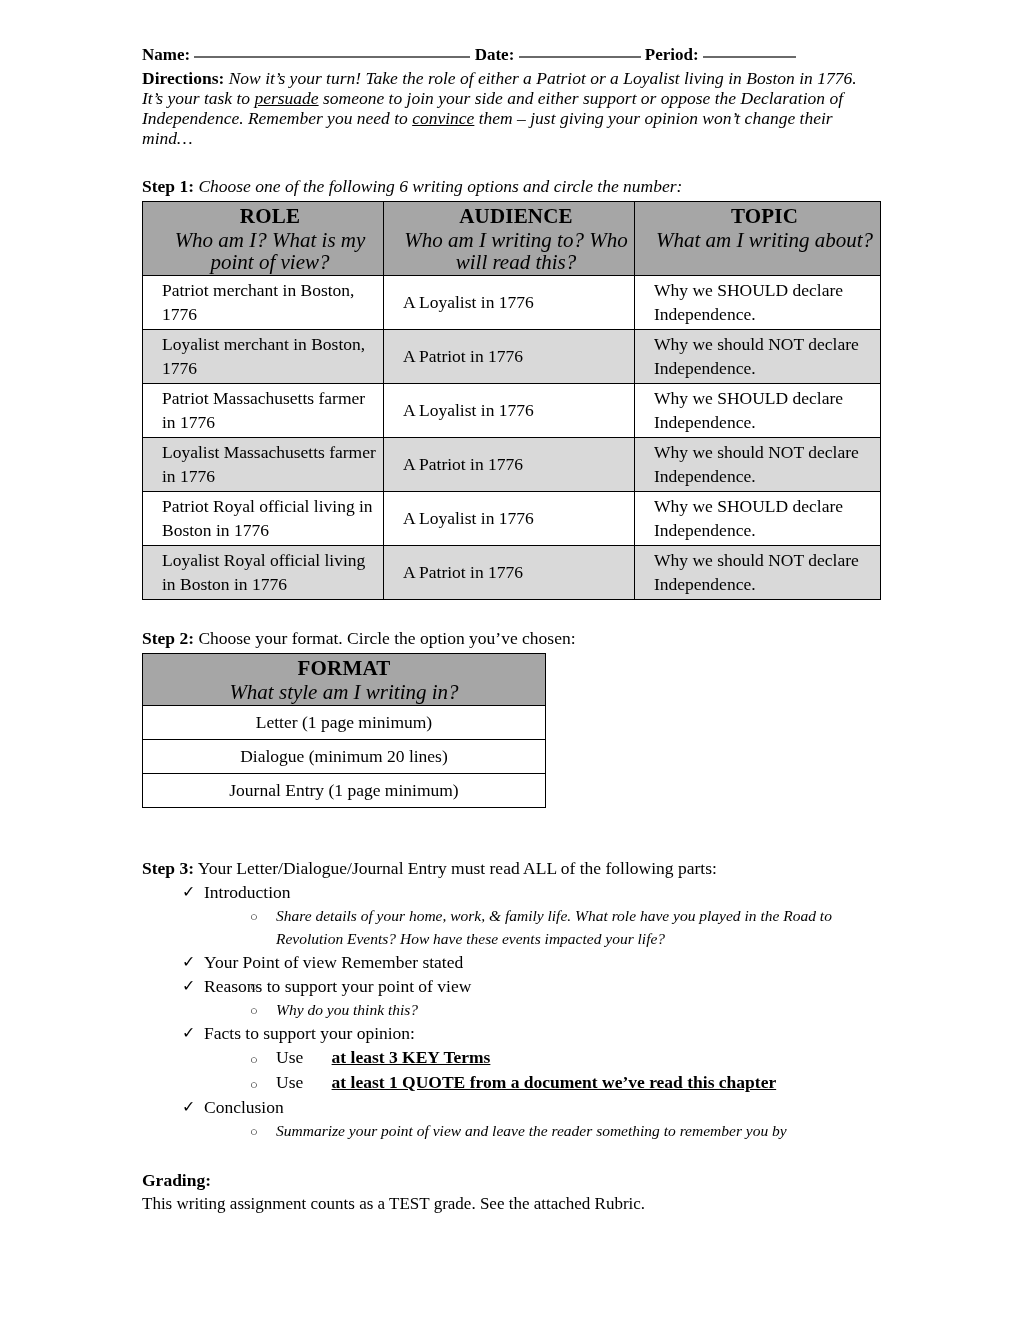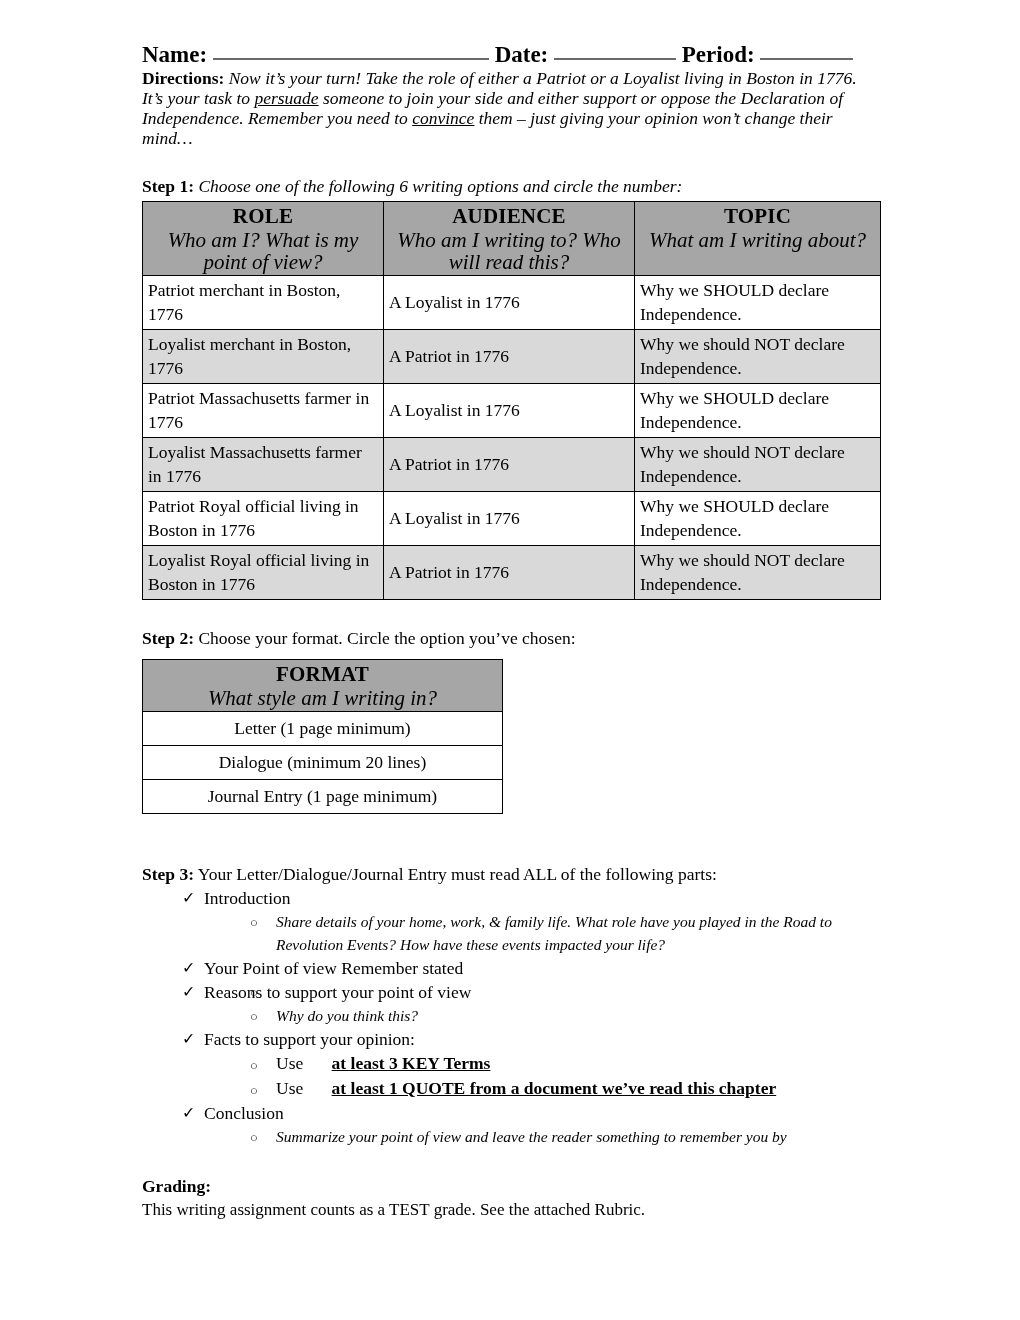--- a/index.html
+++ b/index.html
@@ -17,21 +17,21 @@
   }
   .page {
     position: absolute;
     left: 142px;
     top: 44px;
     width: 738px;
   }
 
   
   .hdr-line {
-    font-size: 23px;
+    font-size: 17px;
     line-height: 22px;
     white-space: nowrap;
     margin-bottom: 2px;
   }
   .lbl-bold {
     font-weight: bold;
     font-family: "Liberation Serif", serif;
   }
   .blank {
     display: inline-block;
@@ -64,21 +64,21 @@
 
   
   table.raft {
     border-collapse: collapse;
     width: 738px;
     table-layout: fixed;
     margin-top: 3px;
   }
   table.raft td, table.raft th {
     border: 1.6px solid #000000;
-    padding: 2px 5px 3px 5px;
+    padding: 2px 5px 3px 19px;
     font-size: 17.5px;
     line-height: 24px;
     vertical-align: middle;
     text-align: left;
   }
   table.raft thead td {
     background: #a6a6a6;
     text-align: center;
     padding-top: 1px;
     padding-bottom: 2px;
@@ -98,23 +98,23 @@
     display: block;
   }
   tr.shade td { background: #d9d9d9; }
   .c1 { width: 241px; }
   .c2 { width: 251px; }
   .c3 { width: 246px; }
 
   
   table.fmt {
     border-collapse: collapse;
-    width: 361px;
+    width: 404px;
     table-layout: fixed;
-    margin-top: 9px;
+    margin-top: 3px;
   }
   table.fmt td {
     border: 1.6px solid #000000;
     font-size: 17.5px;
     line-height: 24px;
     text-align: center;
     padding: 4px 5px 5px 5px;
   }
   table.fmt td.fmt-head {
     background: #a6a6a6;

